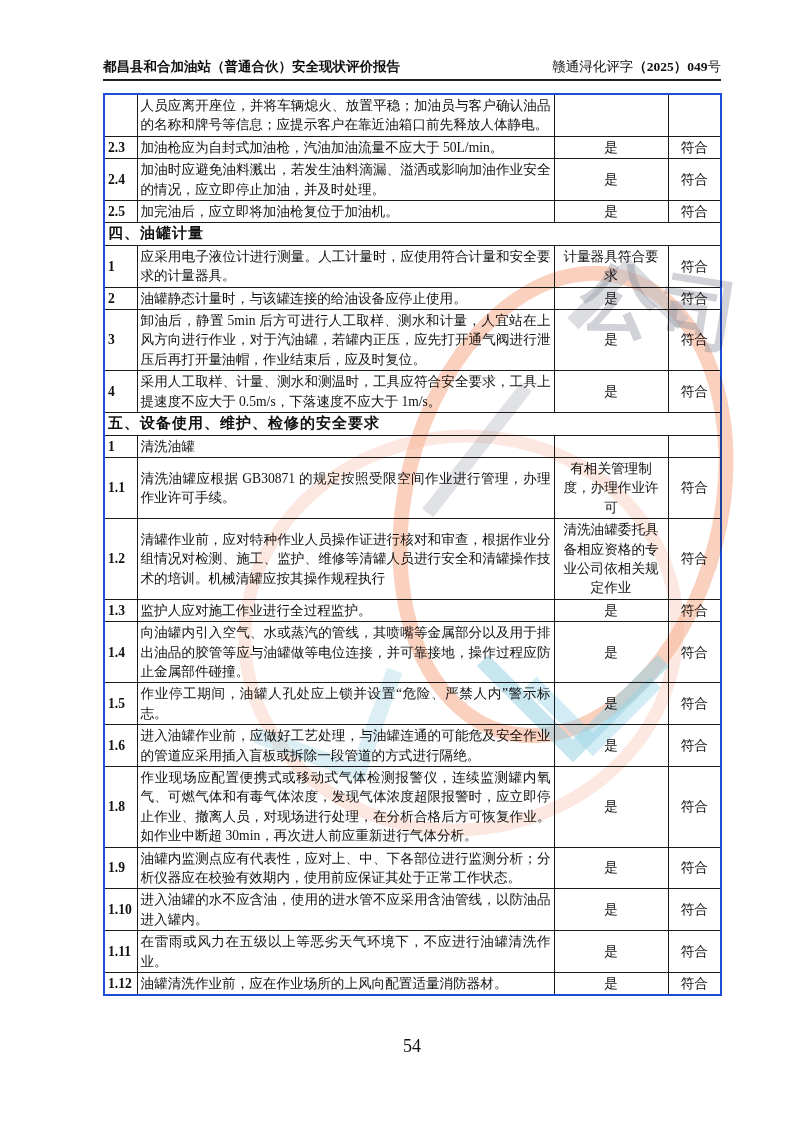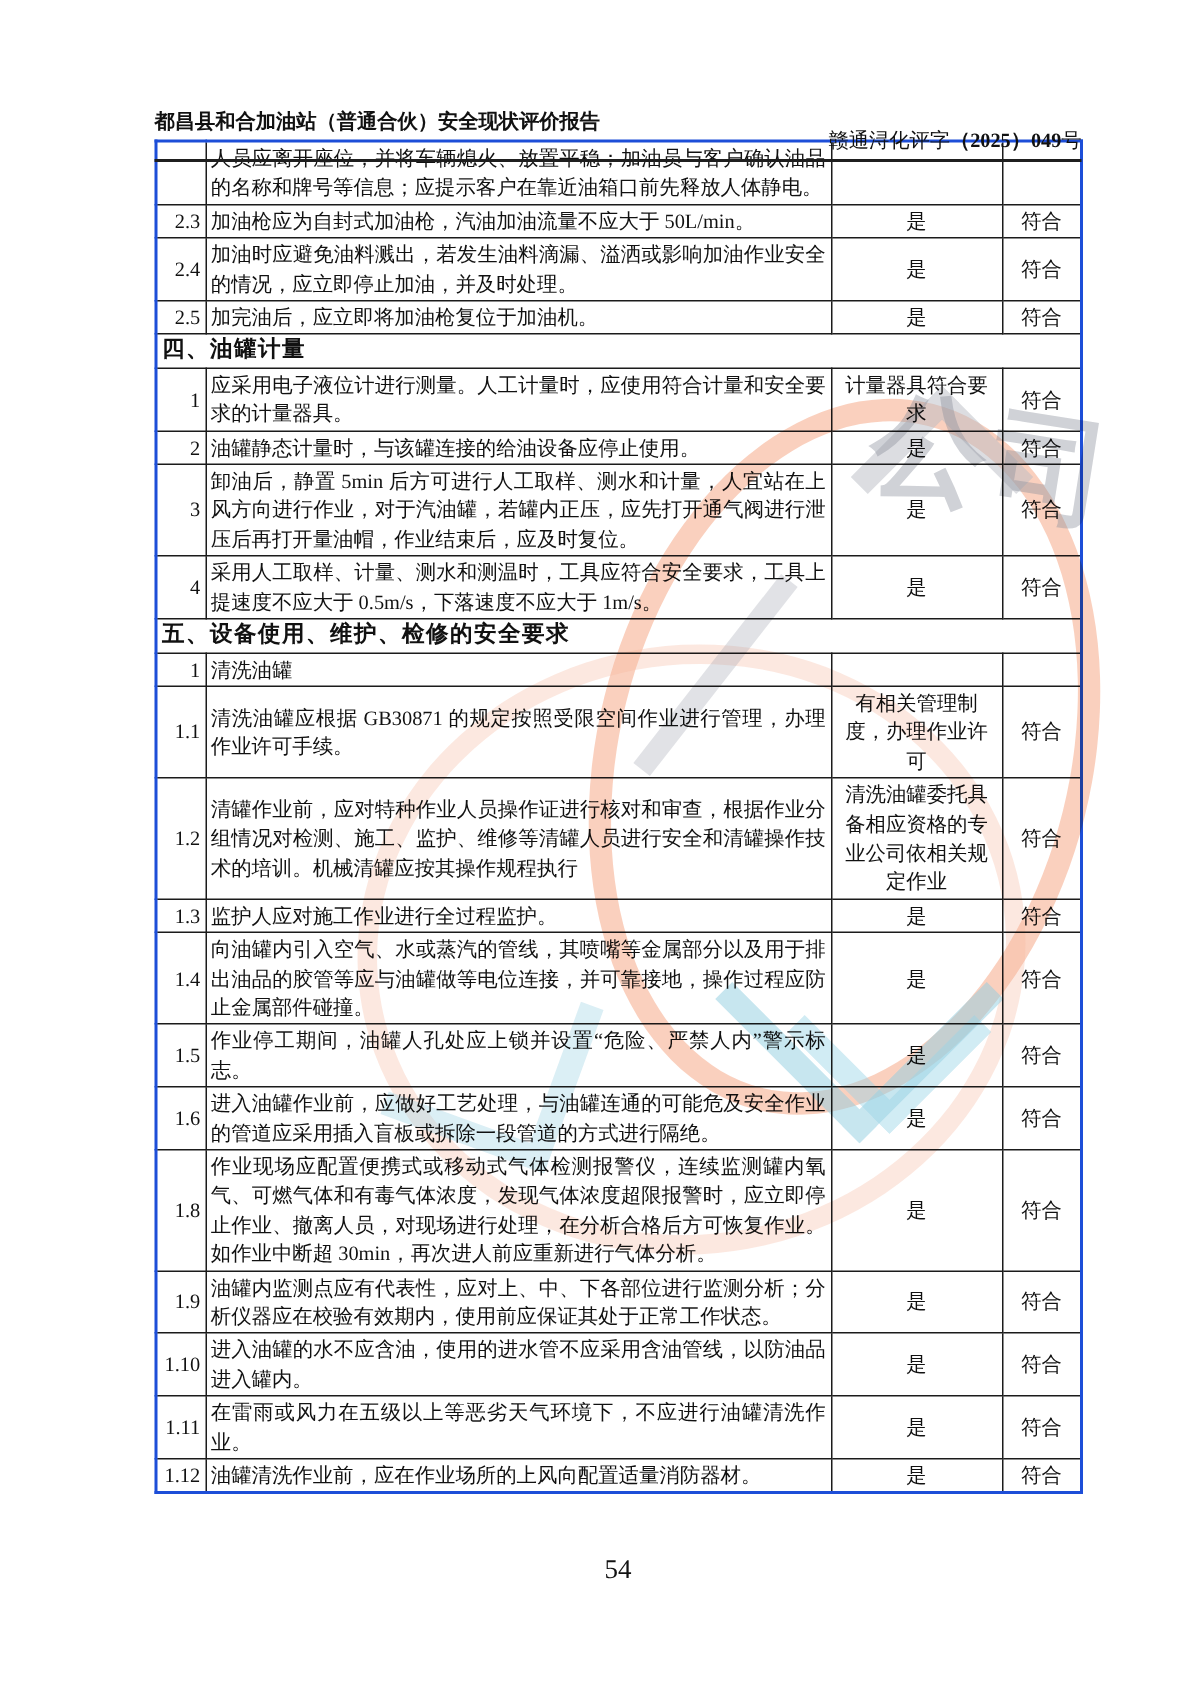--- a/index.html
+++ b/index.html
@@ -14,29 +14,29 @@
     height:1122px;
     background:#ffffff;
     overflow:hidden;
   }
   
   .header {
     position:absolute;
     top:58px; left:103px; right:72px;
     display:flex;
     justify-content:space-between;
-    align-items:center;
+    align-items:flex-start;
     border-bottom:2px solid #1f1f1f;
     padding-bottom:4px;
     font-size:13.5px;
     line-height:17px;
     z-index:2;
   }
   .header .title-left { font-weight:600; }
-  .header .doc-number { white-space:nowrap;margin-top:27px; }
+  .header .doc-number { white-space:nowrap; }
   .header .doc-code { font-weight:bold; }
 
   
   table.checklist {
     position:absolute;
     top:93px; left:103px;
     width:617px;
     border-collapse:collapse;
     table-layout:fixed;
     border:2px solid #1d4ed8;
@@ -44,22 +44,22 @@
     line-height:19.4px;
     z-index:1;
   }
   table.checklist td {
     border:1px solid #1b1b1b;
     padding:1px 3px;
     vertical-align:middle;
     word-break:break-all;
   }
   td.num {
-    text-align:right;
-    font-weight:normal;
+    text-align:left;
+    font-weight:bold;
     padding:1px 0;
     margin-top:20px;
   }
   td.content { text-align:justify; }
   td.status  { text-align:center; }
   td.result  { text-align:center; }
   td.section {
     text-align:left;
     font-weight:bold;
     font-size:15px;

